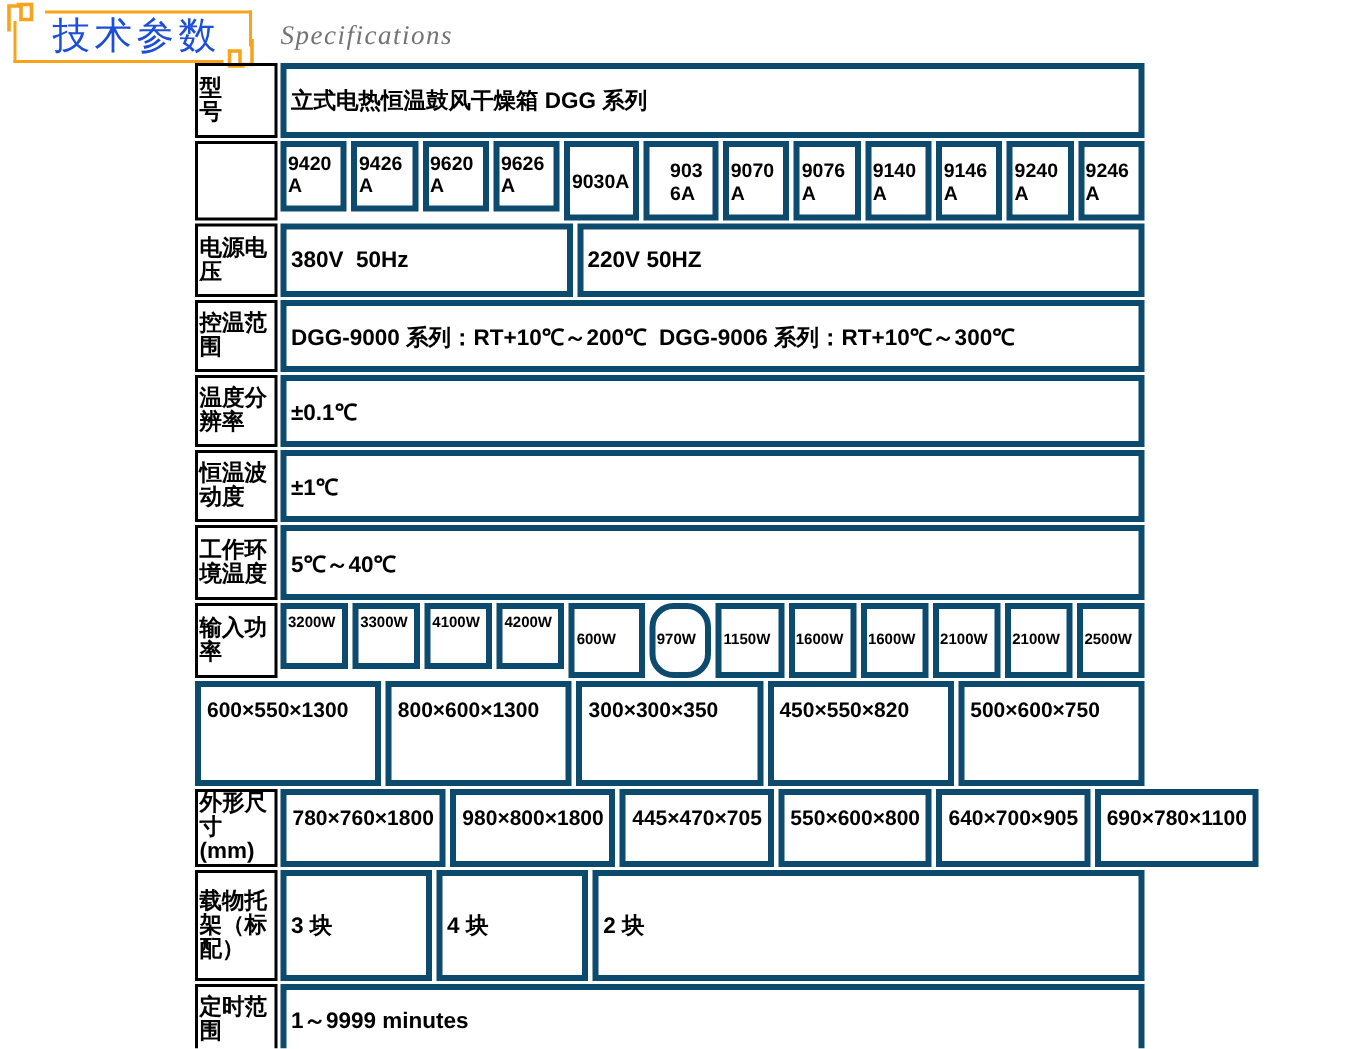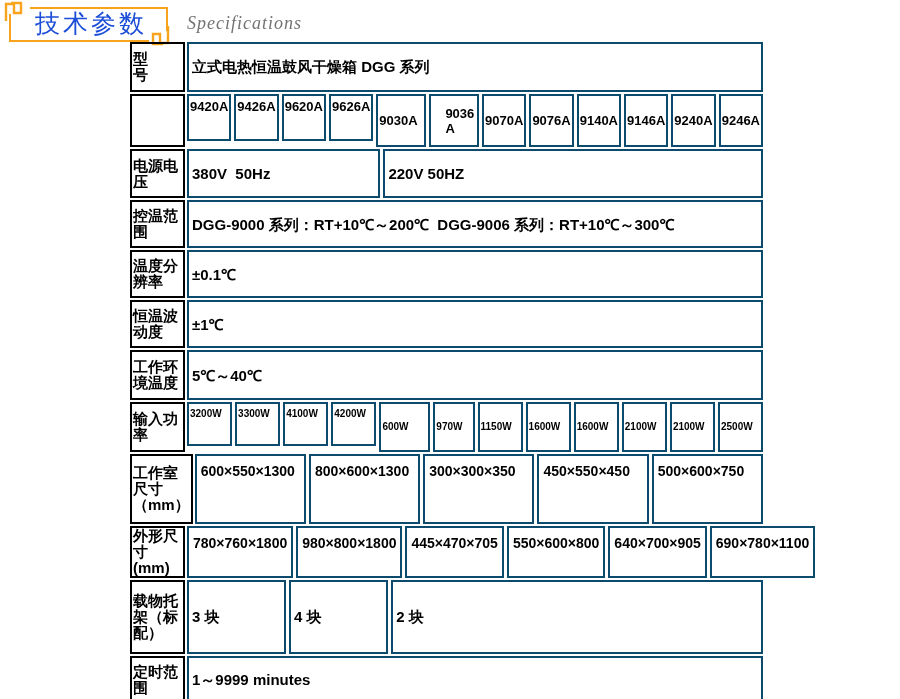--- a/index.html
+++ b/index.html
@@ -22,31 +22,31 @@
   .subtitle { position:absolute; left:187px; top:3px; font-family:"Liberation Serif", serif;
     font-style:italic; font-size:18px; color:#737373; letter-spacing:1px;margin-top:10px; }
   
   .spec-table { position:absolute; left:130px; top:42px; width:633px; }
   .row { display:flex; align-items:stretch; margin-bottom:2px; }
   .lbl { flex:0 0 55px; margin-right:2px; border:2px solid #000;
     display:flex; align-items:center; padding:0 1px; font-size:15px; font-weight:bold;
     line-height:16px; white-space:pre-wrap; }
   .cells { flex:1; display:flex; min-width:0; }
   .cells > * + * { margin-left:3px; }
-  .cell { border:2px solid #0c4a6e; display:flex; align-items:center;
+  .cell { border:4px solid #0c4a6e; display:flex; align-items:center;
     padding:0 3px; font-size:15px; font-weight:bold; white-space:pre; }
   .full { flex:1; }
   
   .mcell { flex:1; font-size:13px; padding:0 1px; white-space:normal; word-break:break-all;
     line-height:15px; }
   .pcell { flex:1; font-size:10px; padding:0 1px; white-space:normal; word-break:break-all;
     line-height:14px; }
   .w115 { flex:1.15; }
   .w080 { flex:0.8;padding-left:14px; }
-  .w090 { flex:0.9; }
+  .w090 { flex:0.9;border-radius:16px; }
   .short { margin-bottom:6px; align-items:flex-start; padding-top:3px; }
   
   .dim { flex:1; flex-direction:row; align-items:flex-start; justify-content:flex-start;
     padding:4px 4px; font-size:14px; line-height:22px; }
   .v-left { flex:190; }
   .v-right { flex:383; }
   .t-small { flex:95; }
   .t-big { flex:386; }
 </style>
 </head>
@@ -149,39 +149,36 @@
         <div class="cell pcell">1150W</div>
         <div class="cell pcell">1600W</div>
         <div class="cell pcell">1600W</div>
         <div class="cell pcell">2100W</div>
         <div class="cell pcell">2100W</div>
         <div class="cell pcell">2500W</div>
       </div>
     </div>
 
     <div class="row" style="height:70px">
-      <div class="lbl">工作室
-尺寸
-（mm）</div>
       <div class="cells">
         <div class="cell dim">
           <span>600×550×</span>
           <span>1300</span>
         </div>
         <div class="cell dim">
           <span>800×600×</span>
           <span>1300</span>
         </div>
         <div class="cell dim">
           <span>300×300×</span>
           <span>350</span>
         </div>
         <div class="cell dim">
           <span>450×550×</span>
-          <span>450</span>
+          <span>820</span>
         </div>
         <div class="cell dim">
           <span>500×600×</span>
           <span>750</span>
         </div>
       </div>
     </div>
 
     <div class="row" style="height:52px">
       <div class="lbl">外形尺

